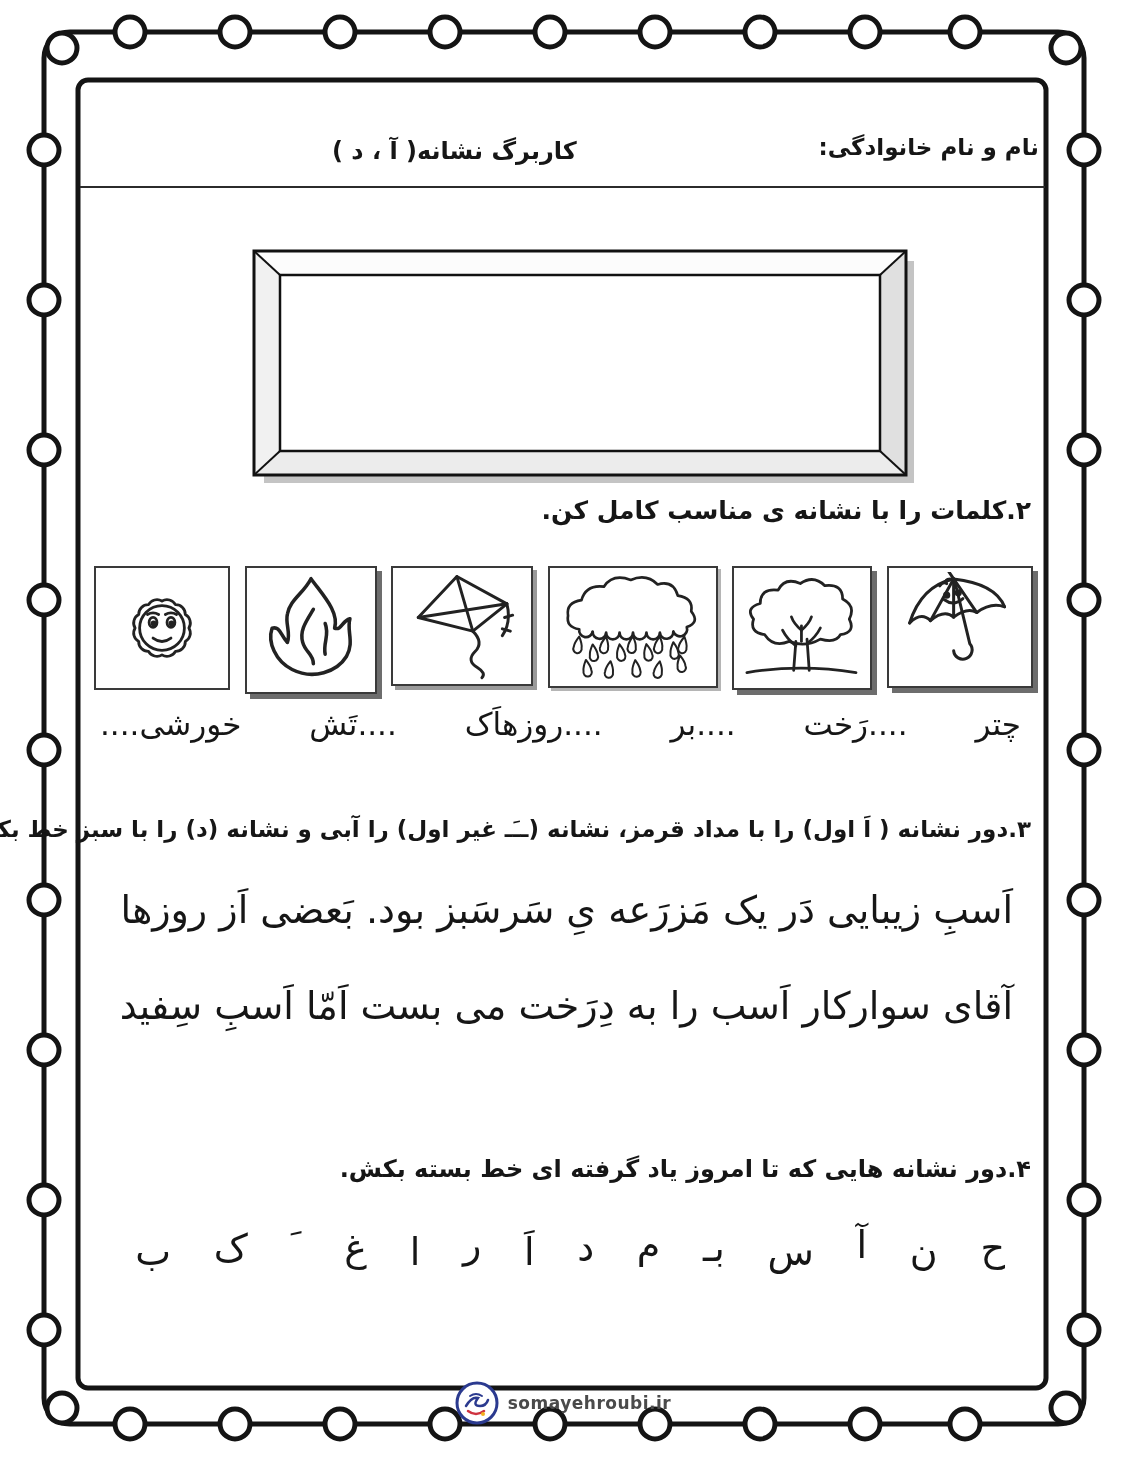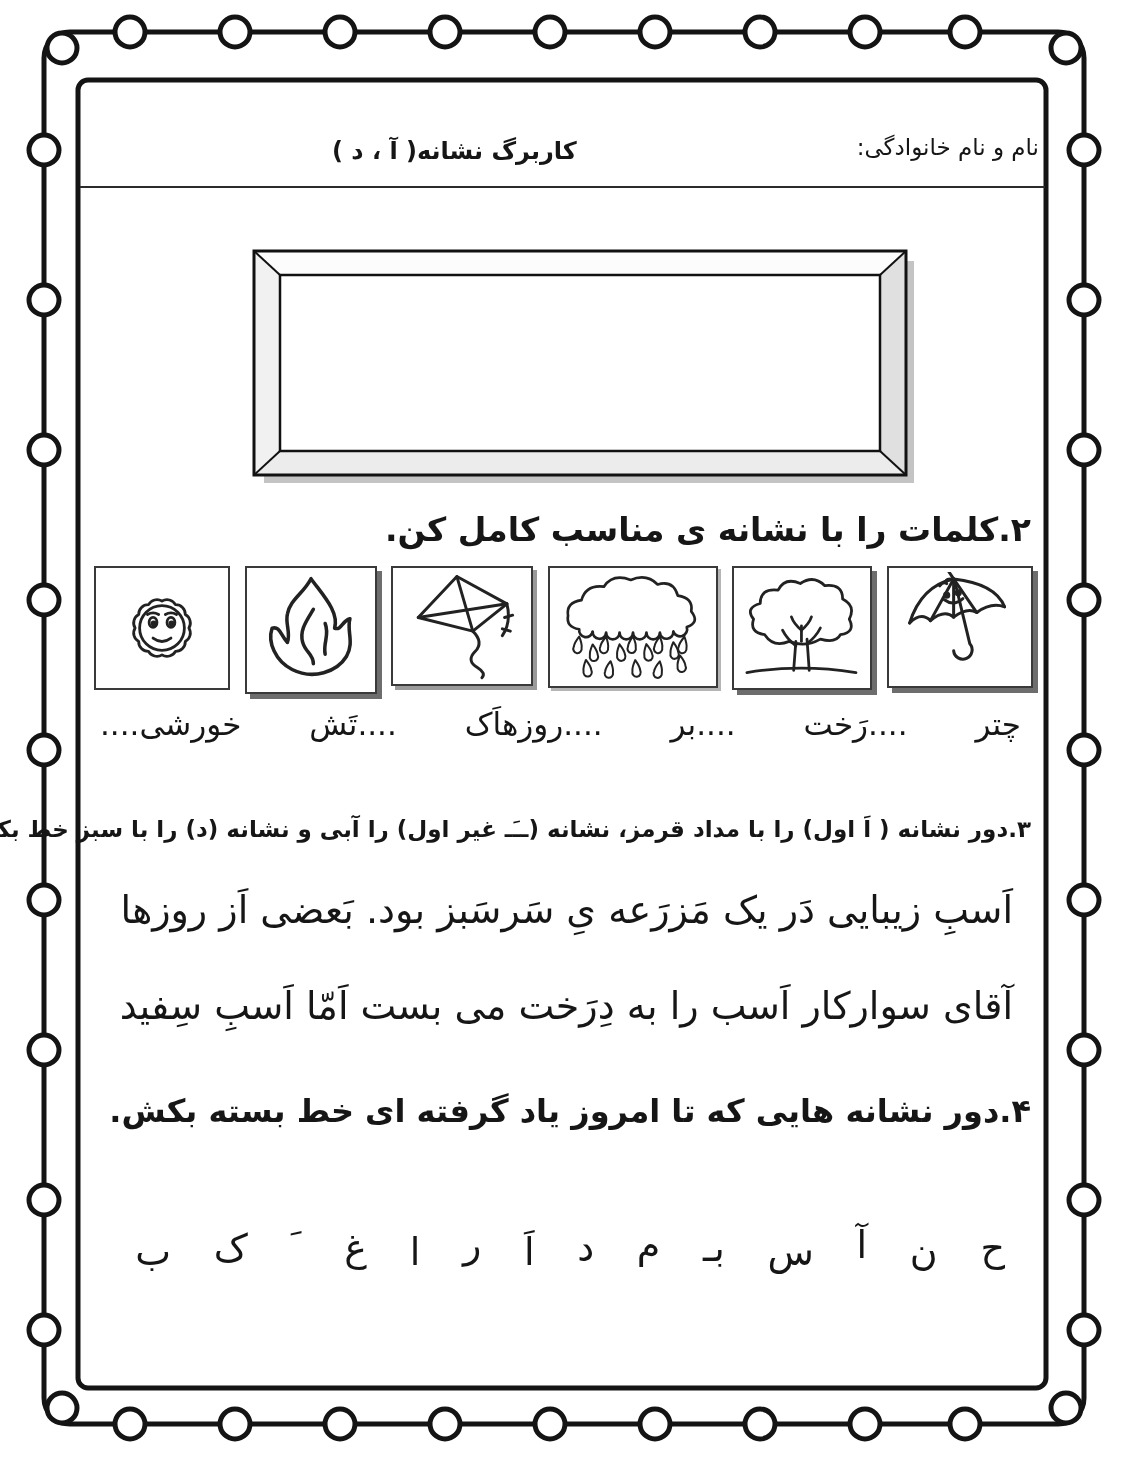--- a/index.html
+++ b/index.html
@@ -3,28 +3,28 @@
 <meta charset="utf-8">
 <style>
   html,body{margin:0;padding:0;}
   body{
     width:1125px;height:1461px;position:relative;background:#ffffff;
     font-family:"DejaVu Sans", sans-serif;color:#161616;overflow:hidden;
   }
   .border-svg{position:absolute;left:0;top:0;z-index:1;}
   .content{position:absolute;inset:0;z-index:2;direction:rtl;}
   .abs{position:absolute;white-space:nowrap;}
-  .name-label{top:134px;right:86px;font-size:23px;font-weight:normal;}
+  .name-label{top:134px;right:86px;font-size:23px;font-weight:bold;}
   .ws-title{top:137px;left:332px;font-size:24px;font-weight:bold;}
   .rule{position:absolute;top:186px;left:80px;right:80px;border-top:2.5px solid #2b2b2b;}
   .q{font-weight:bold;}
   .q1{top:196px;right:94px;font-size:26px;}
-  .q2{top:510px;right:94px;font-size:33px;}
+  .q2{top:496px;right:94px;font-size:25px;}
   .q3{top:816px;right:94px;font-size:23px;}
-  .q4{top:1092px;right:94px;font-size:32px;}
+  .q4{top:1155px;right:94px;font-size:24px;}
   .frame-wrap{position:absolute;top:249px;left:252px;}
   .pics{position:absolute;top:566px;left:94px;right:92px;display:flex;justify-content:space-between;align-items:flex-start;direction:ltr;}
   .pic-box{border:2px solid #3a3a3a;background:#fff;display:flex;align-items:center;justify-content:center;}
   .pic-box svg{display:block;}
   .sh-dark{box-shadow:5px 5px 0 #6d6d6d;}
   .sh-mid{box-shadow:4px 4px 0 #9a9a9a;}
   .sh-light{box-shadow:3px 3px 0 #b5b5b5;}
   .words{position:absolute;top:706px;left:100px;right:104px;display:flex;justify-content:space-between;direction:rtl;font-size:31px;}
   .story{position:absolute;top:862px;right:112px;left:100px;text-align:right;font-size:38px;line-height:96px;}
   .story div{white-space:nowrap;}
@@ -239,14 +239,24 @@
     <span>د</span>
     <span>اَ</span>
     <span>ر</span>
     <span>ا</span>
     <span>غ</span>
     <span>ﹶ</span>
     <span>ک</span>
     <span>ب</span>
   </div>
 
+  <div class="footer">
+    <svg width="46" height="46" viewBox="0 0 46 46">
+      <circle cx="23" cy="23" r="20" fill="#ffffff" stroke="#2b3a8f" stroke-width="3"></circle>
+      <path d="M12,26 q6,-10 12,-8 q-6,8 2,8 q6,0 8,-6" fill="none" stroke="#2b3a8f" stroke-width="2.5" stroke-linecap="round"></path>
+      <path d="M16,16 q6,-4 12,0" fill="none" stroke="#2b3a8f" stroke-width="2" stroke-linecap="round"></path>
+      <path d="M14,31 q8,6 16,0" fill="none" stroke="#cf3340" stroke-width="2.5" stroke-linecap="round"></path>
+      <circle cx="29" cy="34" r="2" fill="#f2b01e"></circle>
+    </svg>
+    <span class="site">somayehroubi.ir</span>
+  </div>
 
 </div>
 
 </body></html>

